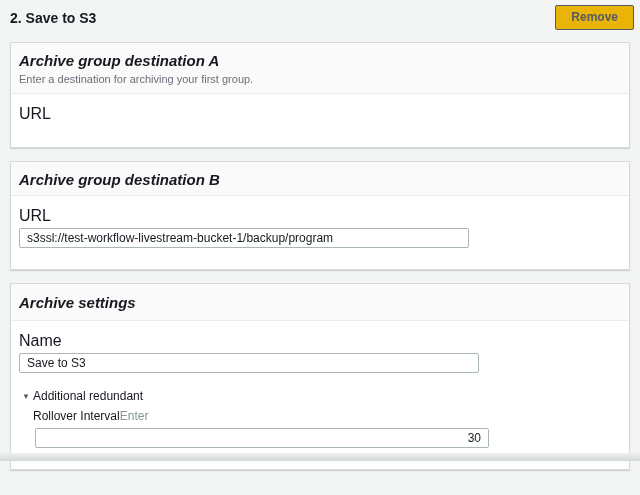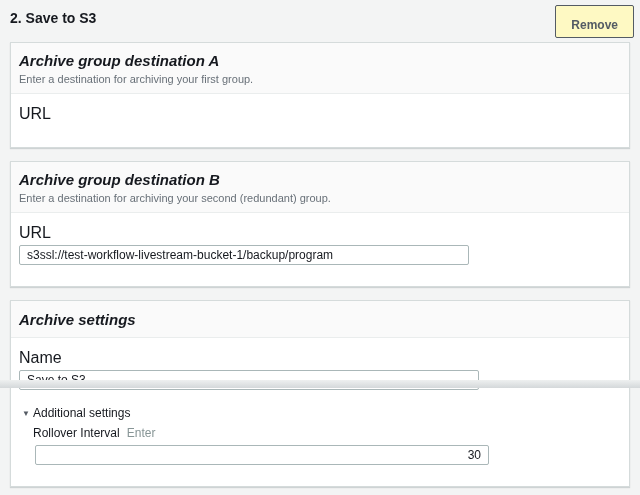--- a/index.html
+++ b/index.html
@@ -3,46 +3,46 @@
 <meta charset="utf-8">
 <style>
   * { margin:0; padding:0; box-sizing:border-box; }
   html,body { width:640px; height:495px; }
   body {
     font-family:"Liberation Sans", sans-serif;
     background:#f3f4f4;
     color:#16191f;
     overflow:hidden;
   }
-  .page { width:640px; height:388px; position:relative; }
+  .page { width:640px; height:461px; position:relative; }
 
   
   .page-header {
     height:42px;
     padding:9px 6px 0 10px;
     display:flex;
     justify-content:space-between;
     align-items:flex-start;
   }
   .page-title {
     font-size:14px;
     font-weight:bold;
     color:#16191f;
     line-height:18px;
   }
   .remove-btn {
     margin-top:-4px;
-    background:#fef9c3;
+    background:#eab308;
     border:1px solid #545b64;
     border-radius:2px;
     color:#545b64;
     font-family:"Liberation Sans", sans-serif;
     font-size:12px;
     font-weight:bold;
-    padding:12px 15px 5px;
+    padding:4px 15px 5px;
     cursor:pointer;
     line-height:14px;
   }
 
   
   .card {
     background:#ffffff;
     border:1px solid #d5dbdb;
     box-shadow:0 1px 1px rgba(0,28,36,0.15);
     margin:0 10px 13px 10px;
@@ -104,21 +104,21 @@
   }
   .expander-label {
     font-size:12px;
     color:#16191f;
     line-height:13px;
   }
   .rollover-label-row {
     margin:6px 0 5px 14px;
     display:flex;
     align-items:baseline;
-    gap:7px;
+    gap:0;
   }
   .rollover-label { font-size:12px; color:#16191f; line-height:13px; }
   .info-link {
     font-size:12px;
     color:#879596;
     text-decoration:none;
     cursor:pointer;
   }
   .rollover-input { width:454px; margin-left:16px;text-align:right; }
 
@@ -146,40 +146,39 @@
       <div class="card-desc">Enter a destination for archiving your first group.</div>
     </div>
     <div class="card-body">
       <div class="field-label">URL</div>
     </div>
   </div>
 
   <div class="card">
     <div class="card-header">
       <div class="card-title">Archive group destination B</div>
-      <div class="card-desc">Enter a destination for archiving your second (redundant) group.</div>
     </div>
     <div class="card-body">
       <div class="field-label">URL</div>
       <input class="text-input" type="text" value="s3ssl://test-workflow-livestream-bucket-1/backup/program" style="">
     </div>
   </div>
 
   <div class="card">
     <div class="card-header no-desc">
       <div class="card-title">Archive settings</div>
     </div>
     <div class="card-body">
       <div class="field-label">Name</div>
       <input class="text-input wide" type="text" value="Save to S3" style="">
 
       <div class="additional">
         <div class="expander-row">
           <span class="expander-icon">▼</span>
-          <span class="expander-label">Additional settings</span>
+          <span class="expander-label">Additional redundant</span>
         </div>
         <div class="rollover-label-row">
           <span class="rollover-label">Rollover Interval</span>
           <a class="info-link">Enter</a>
         </div>
         <input class="text-input rollover-input" type="text" value="30" style="">
       </div>
     </div>
   </div>
 

